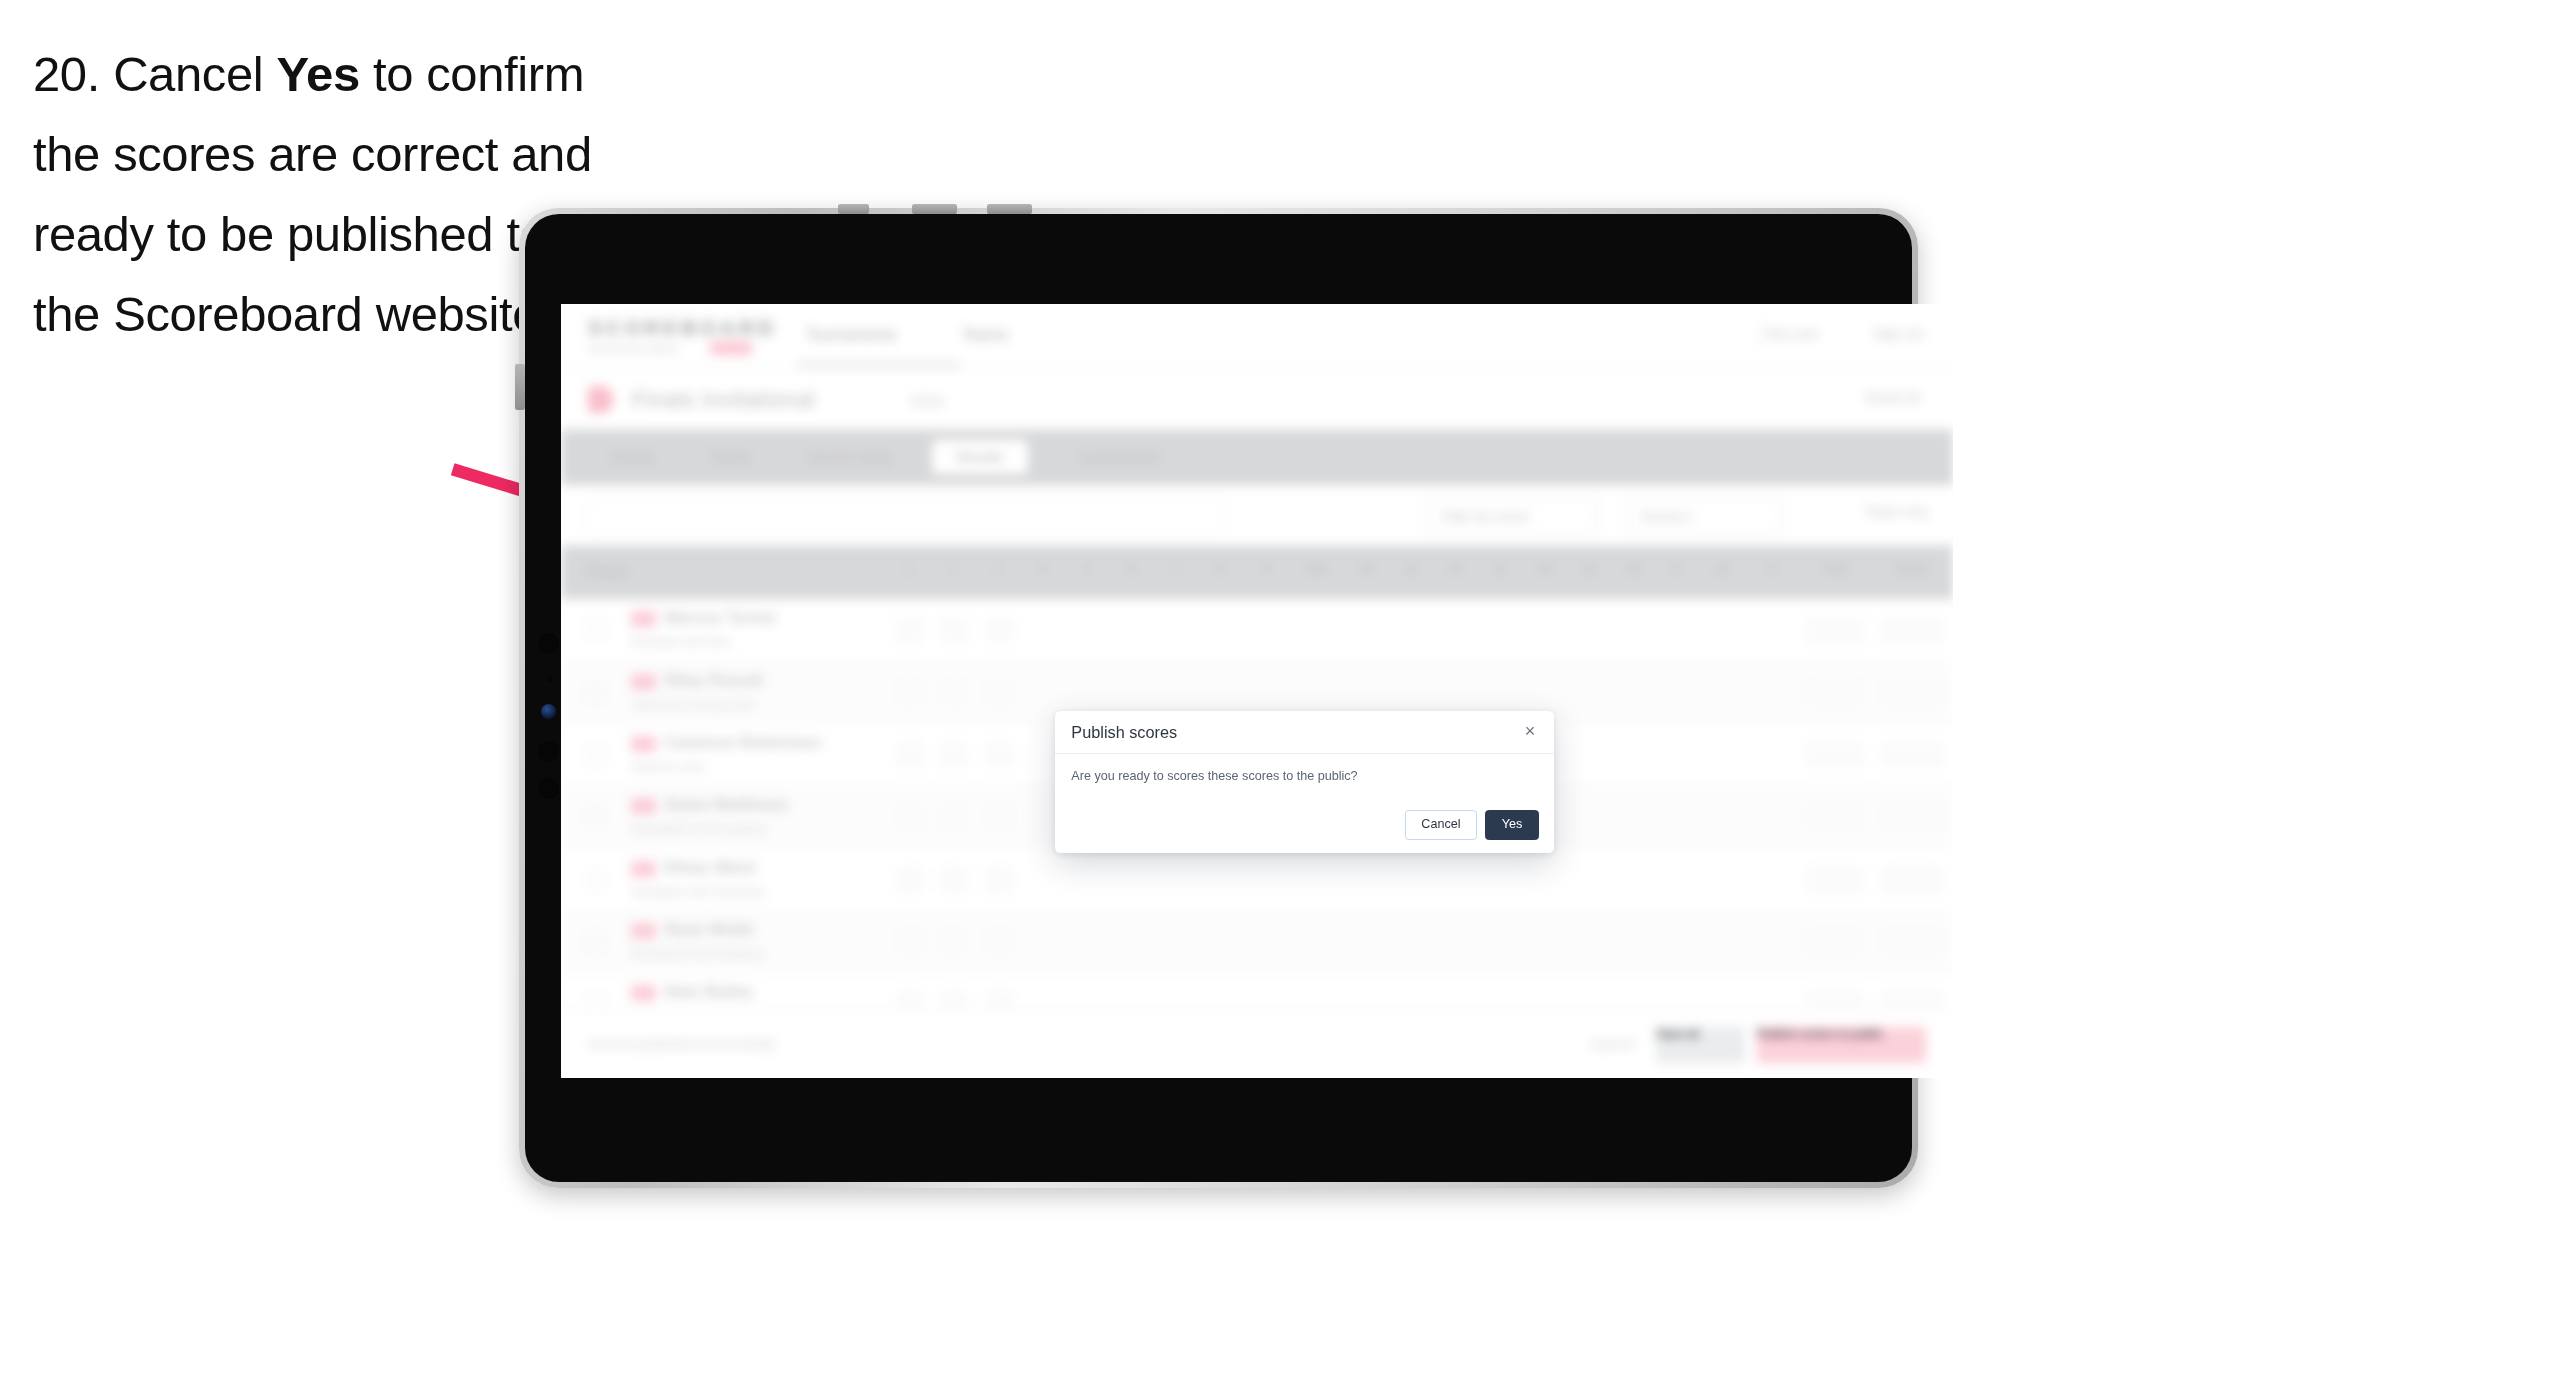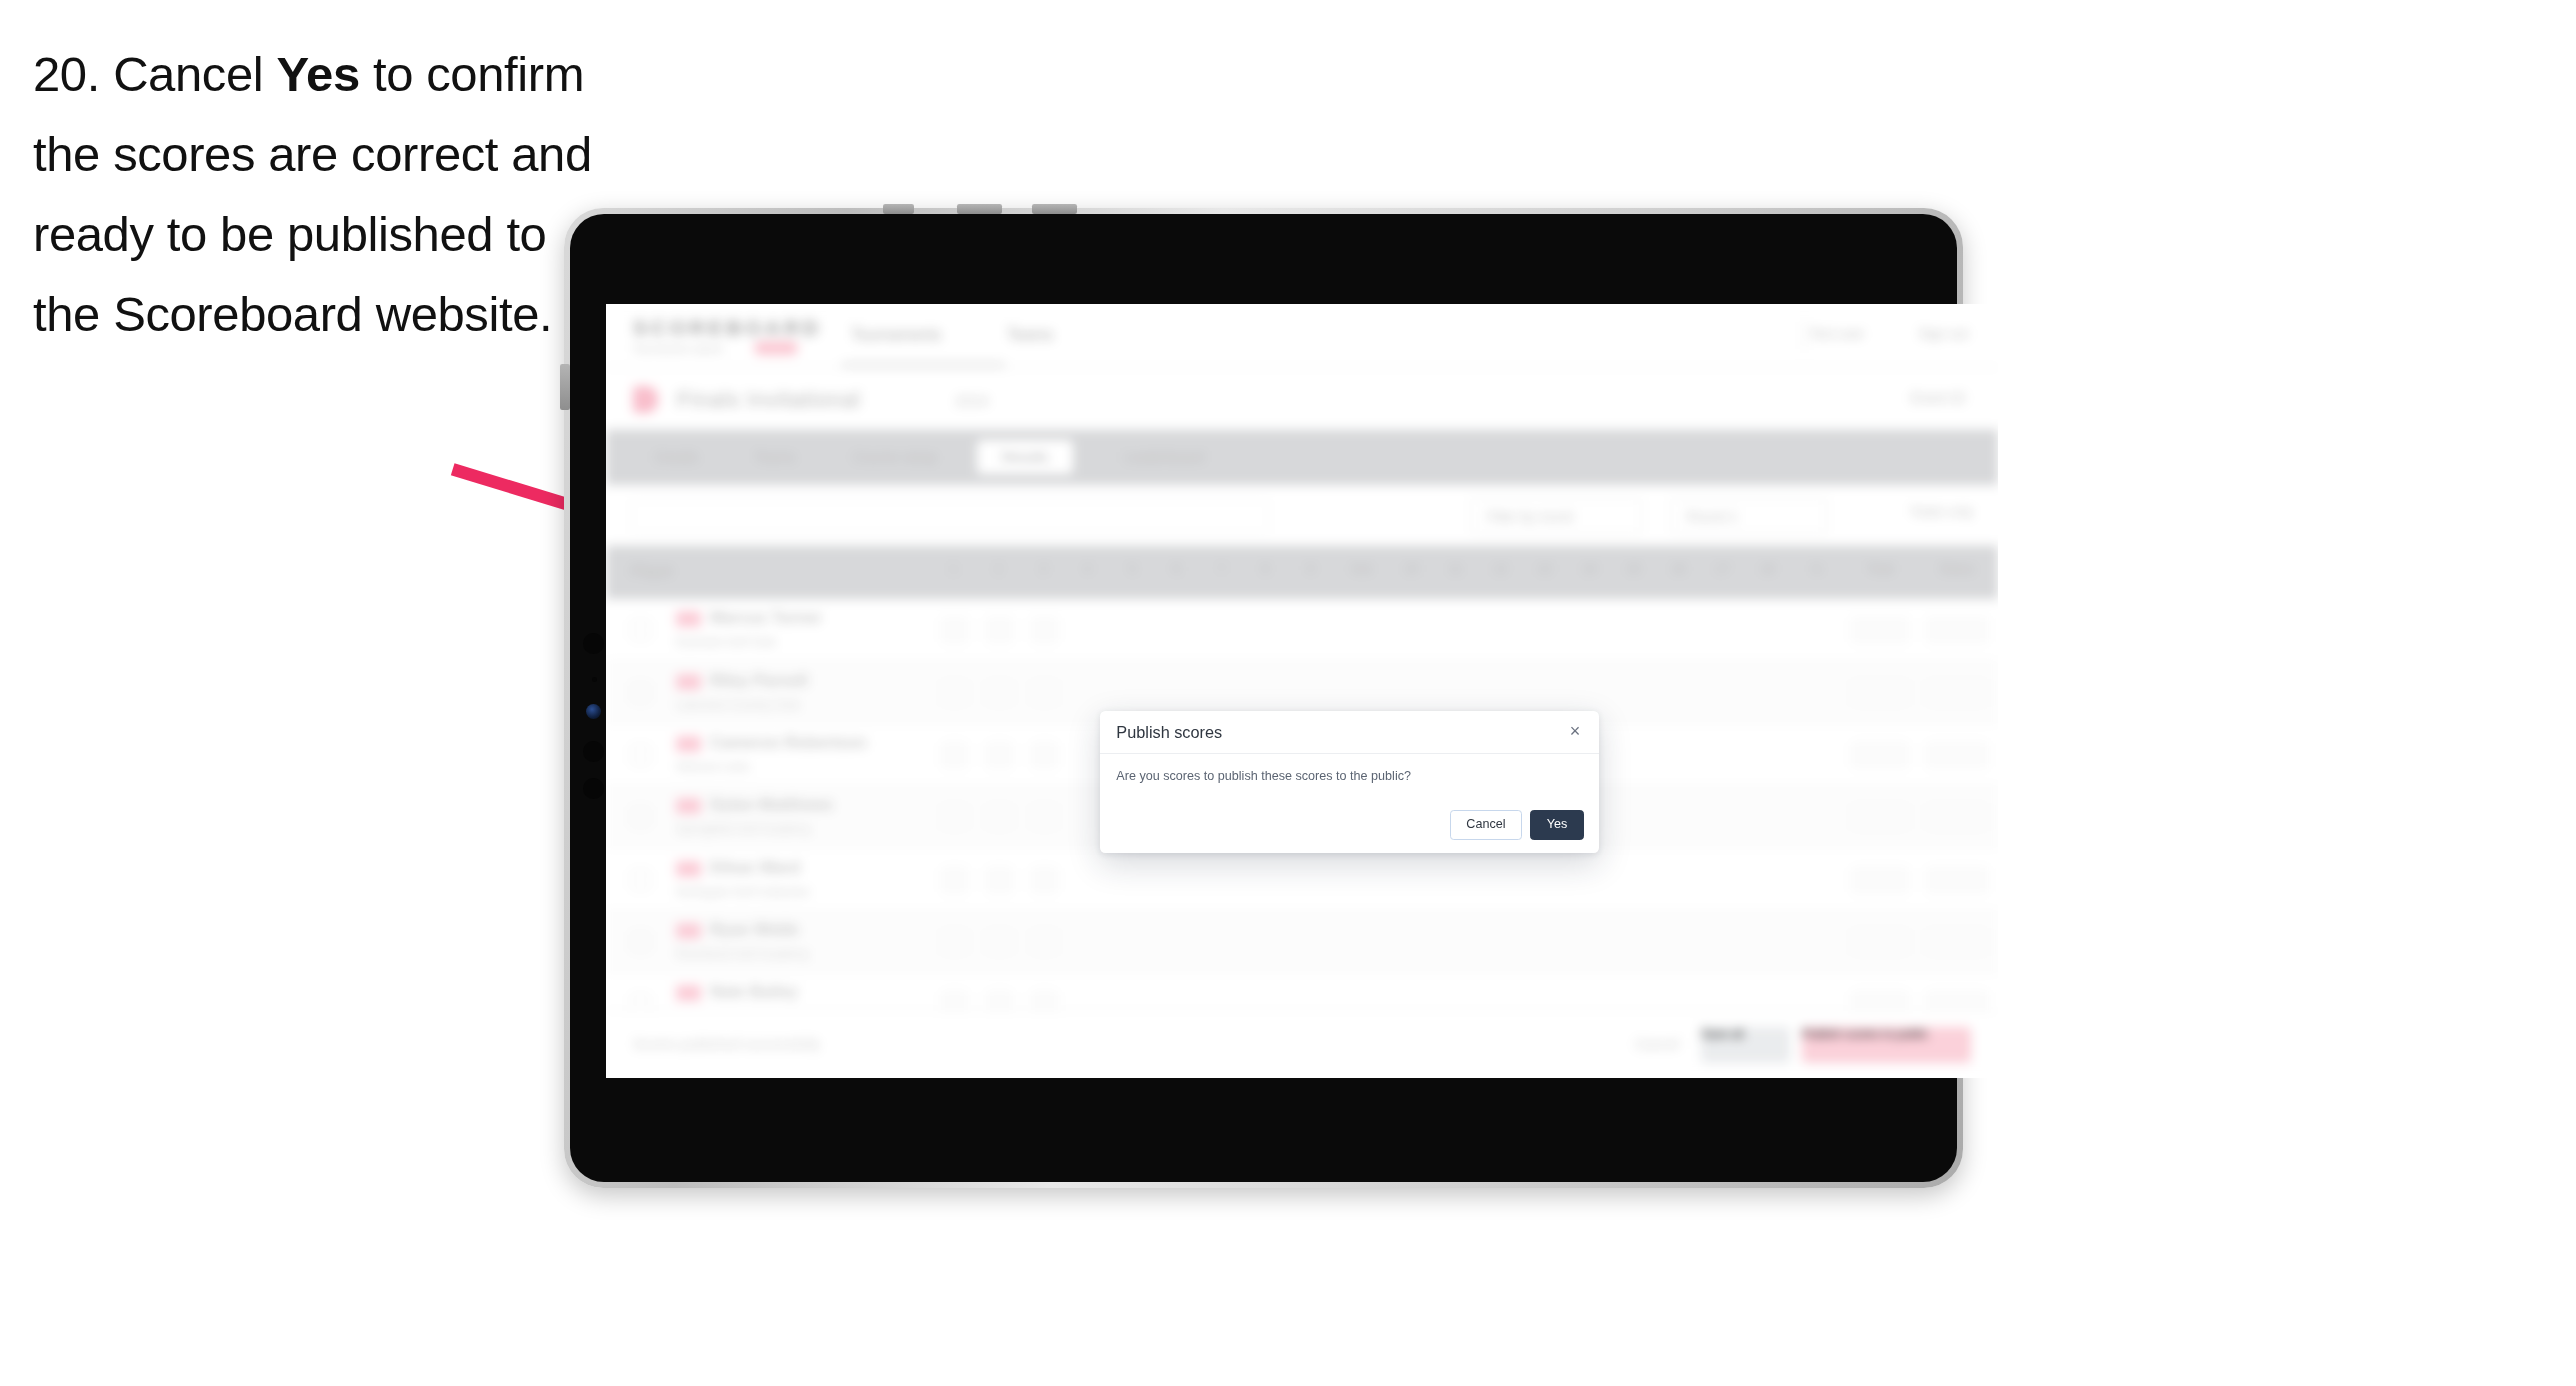--- a/index.html
+++ b/index.html
@@ -38,21 +38,21 @@
     left: 423px;
     top: 438px;
     width: 653px;
     height: 245px;
     pointer-events: none;
   }
 
   
   #tablet {
     position: absolute;
-    left: 564px;
+    left: 519px;
     top: 208px;
     width: 1399px;
     height: 980px;
   }
   #tablet-outer {
     position: absolute;
     inset: 0;
     background: linear-gradient(100deg,#d9d9d9 0%,#bdbdbd 18%,#e8e8e8 42%,#cfcfcf 70%,#ababab 100%);
     border-radius: 39px;
     box-shadow: 0 7.4px 25px rgba(0,0,0,0.22);
@@ -515,21 +515,21 @@
         </div>
 
       </div>
 
       <div id="modal-overlay">
         <div id="modal">
           <div id="modal-header">
             <span id="modal-title">Publish scores</span>
             <span id="modal-close">×</span>
           </div>
-          <div id="modal-body">Are you scores to publish these scores to the public?</div>
+          <div id="modal-body">Are you ready to scores these scores to the public?</div>
           <div id="modal-actions">
             <button class="m-btn" id="btn-cancel">Cancel</button>
             <button class="m-btn" id="btn-yes">Yes</button>
           </div>
         </div>
       </div>
 
     </div>
   </div>
 

